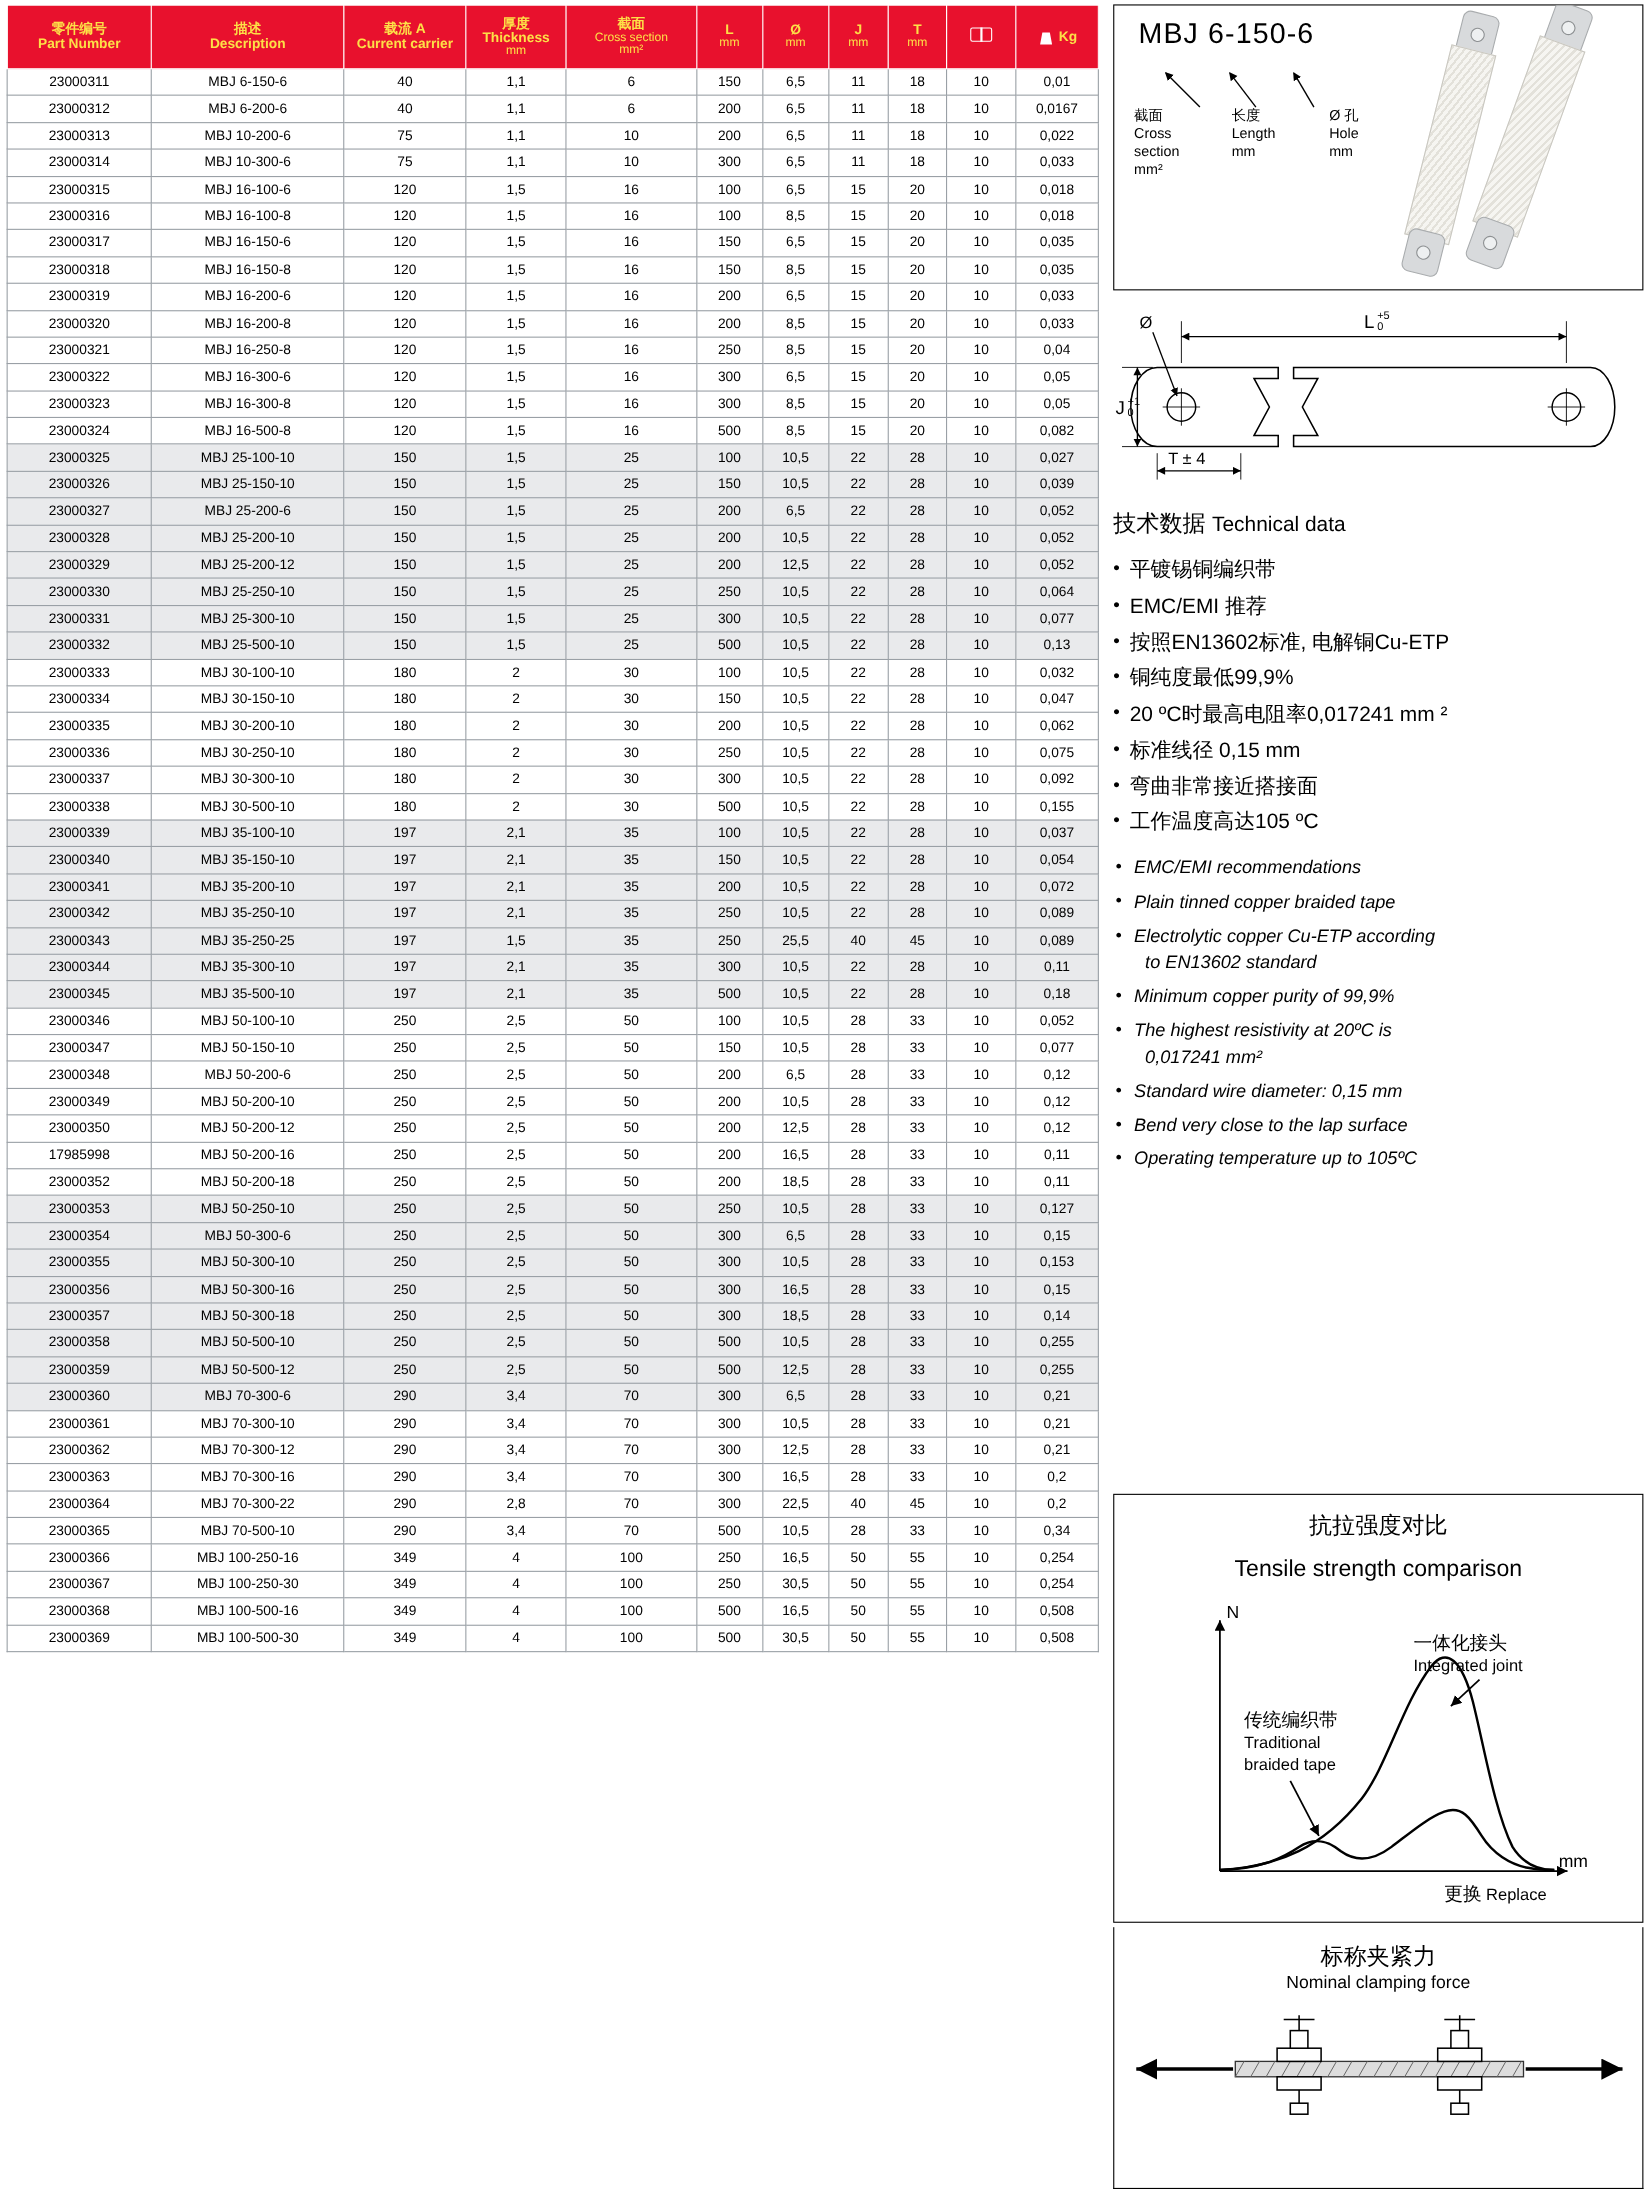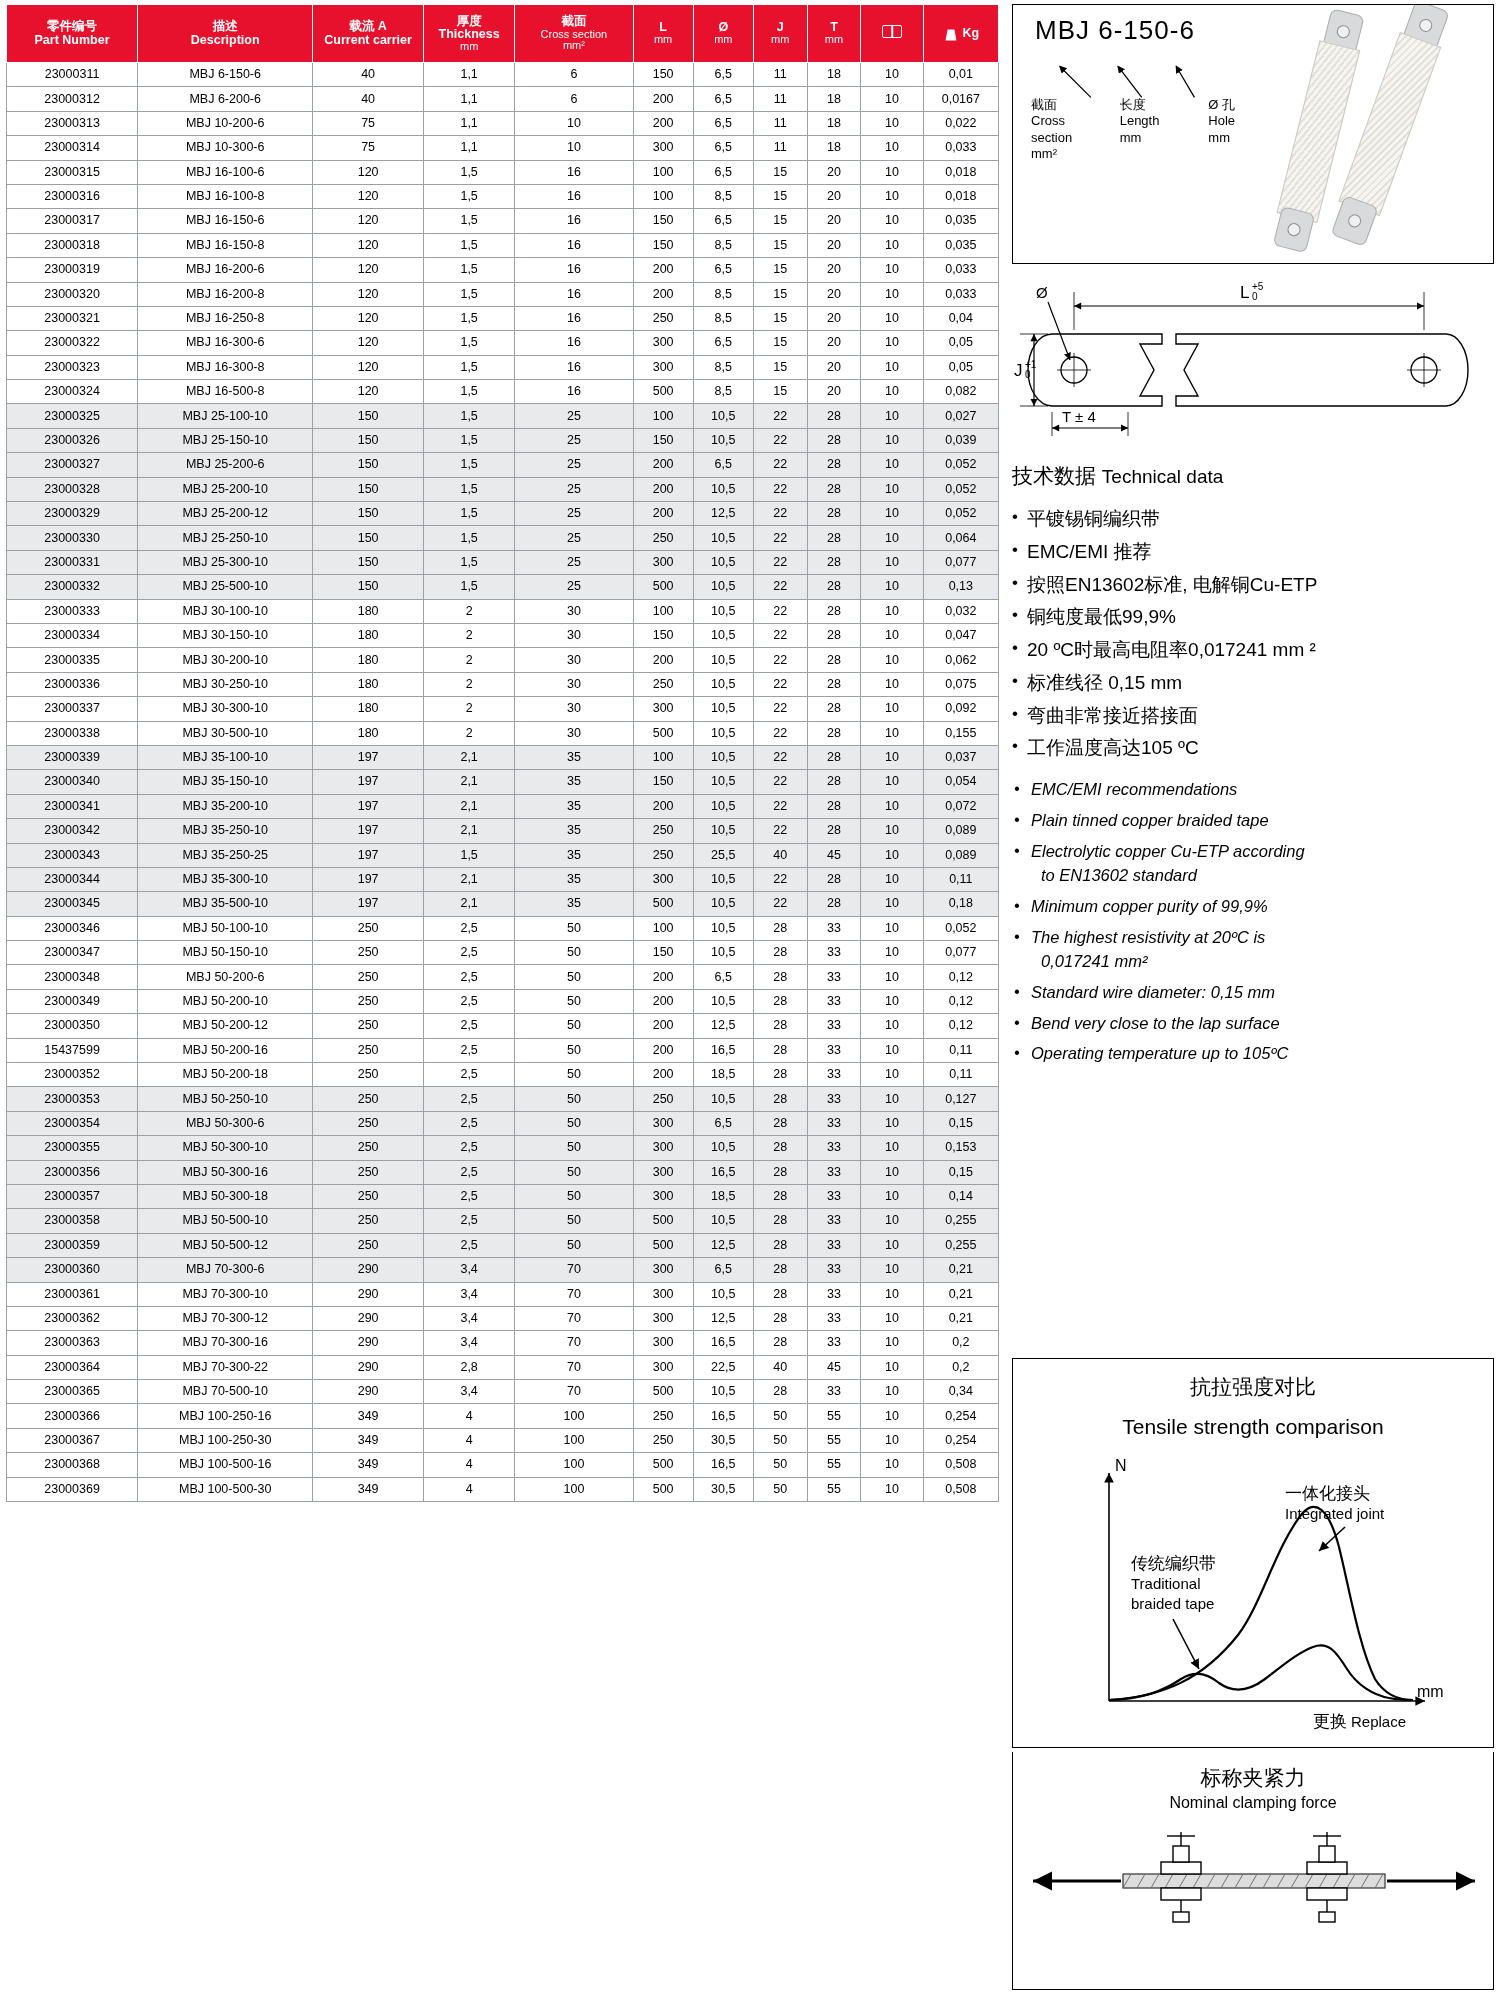--- a/index.html
+++ b/index.html
@@ -27,21 +27,21 @@
     border:1px solid #9aa0a6;
     text-align:center;
     vertical-align:middle;
     font-size:12.5px;
     padding:0;
     height:24.4px;
     line-height:1.05;
   }
   table.spec thead th {
     background:#e8112d;
-    color:#ffffff;
+    color:#fde047;
     border:1px solid #ffffff;
     font-size:12.5px;
     height:58px;
     padding:2px 1px;
     font-weight:bold;
   }
   thead .cn { display:block; font-size:12.5px; }
   thead .en { display:block; font-size:12.5px; }
   thead .sm { display:block; font-size:11px; font-weight:normal;}
   td.pn { font-size:12.5px; }
@@ -713,21 +713,21 @@
             <td>2,5</td>
             <td>50</td>
             <td>200</td>
             <td>12,5</td>
             <td>28</td>
             <td>33</td>
             <td>10</td>
             <td>0,12</td>
           </tr>
           <tr>
-            <td class="pn">15437599</td>
+            <td class="pn">17985998</td>
             <td>MBJ 50-200-16</td>
             <td>250</td>
             <td>2,5</td>
             <td>50</td>
             <td>200</td>
             <td>16,5</td>
             <td>28</td>
             <td>33</td>
             <td>10</td>
             <td>0,11</td>

